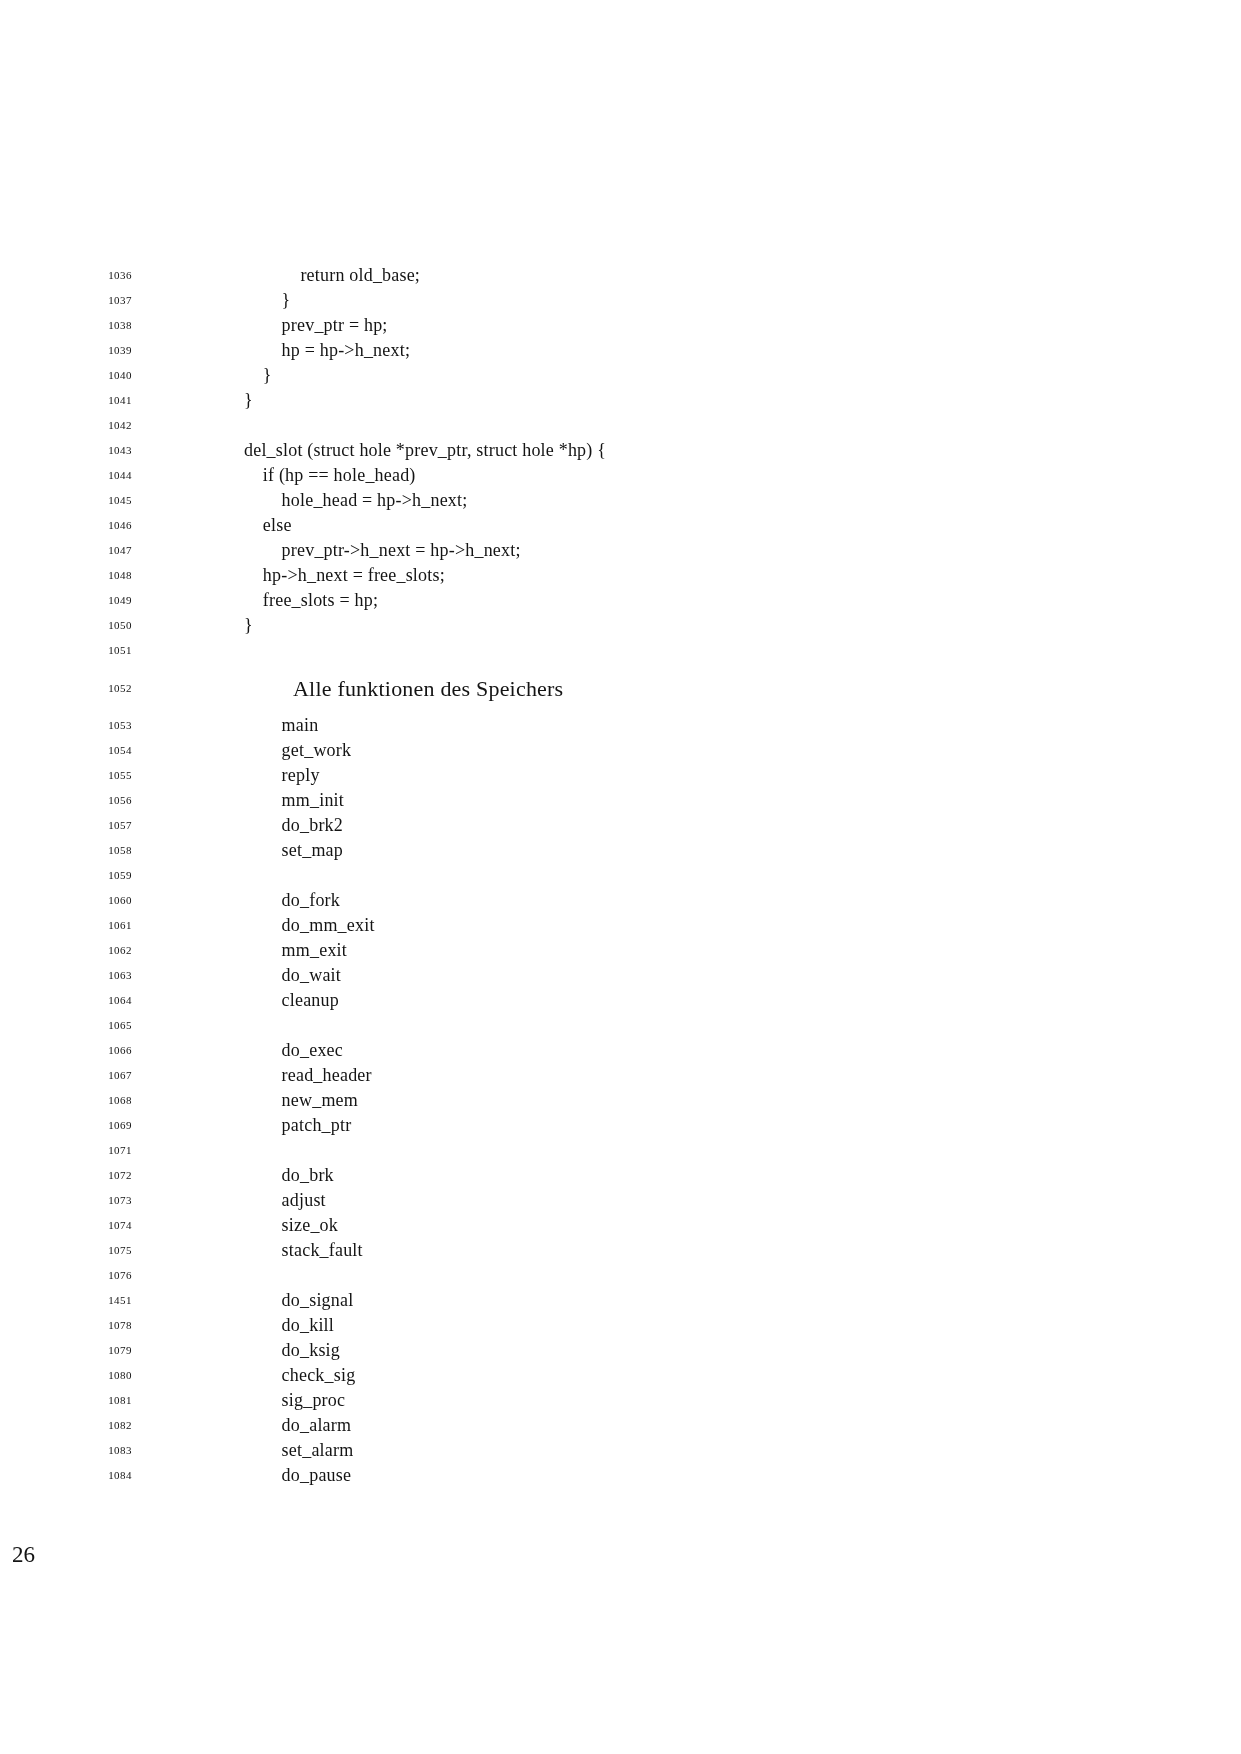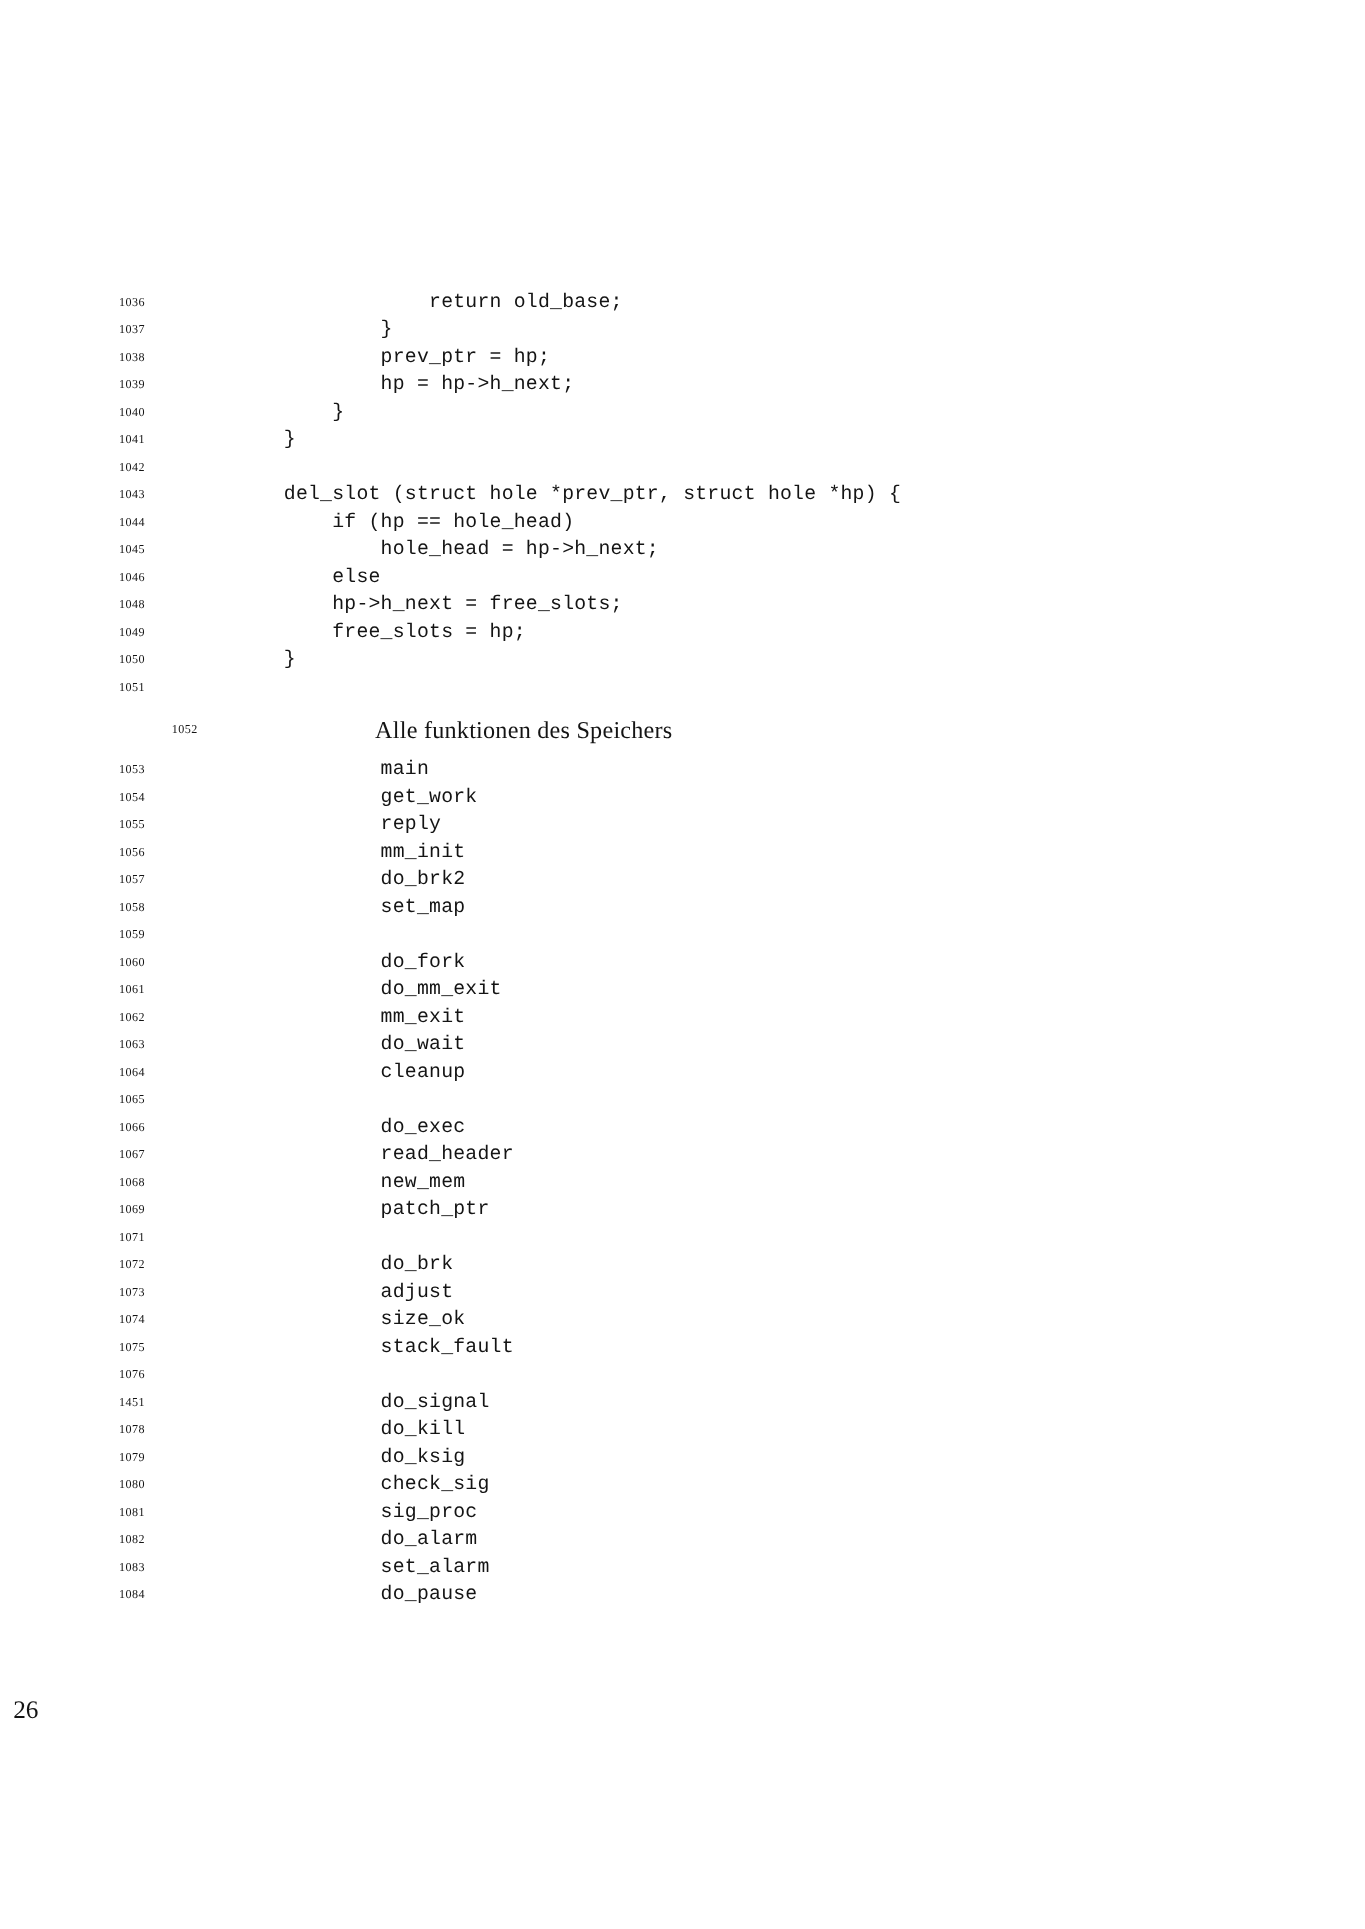--- a/index.html
+++ b/index.html
@@ -32,32 +32,31 @@
     width: 240px;
     text-align: center;
     font-family: "Liberation Serif", "DejaVu Serif", serif;
     font-size: 11px;
     line-height: 25px;
     letter-spacing: 0.4px;
     color: #141414;
     flex: 0 0 240px;
   }
   .ltext {
-    margin-left: 18px;
-    font-family: Liberation Mono, monospace;
+    margin-left: 4px;
+    font-family: Liberation Serif, serif;
     font-size: 18px;
     line-height: 25px;
     letter-spacing: 0.2px;
     white-space: pre;
     color: #141414;
   }
   .line--heading {
     margin-top: 13px;
     margin-bottom: 12px;
-    padding-left: 48px;
   }
   .line--heading .ltext {
     font-family: "Liberation Serif", "DejaVu Serif", serif;
     font-size: 22px;
     letter-spacing: 0.2px;
     margin-left: 53px;
     text-align: center;
   }
   .pageno {
     position: absolute;
@@ -116,20 +115,24 @@
       </div>
       <div class="line line--code">
         <span class="lnum">1045</span>
         <span class="ltext">        hole_head = hp-&gt;h_next;</span>
       </div>
       <div class="line line--code">
         <span class="lnum">1046</span>
         <span class="ltext">    else</span>
       </div>
       <div class="line line--code">
+        <span class="lnum">1047</span>
+        <span class="ltext">        prev_ptr-&gt;h_next = hp-&gt;h_next;</span>
+      </div>
+      <div class="line line--code">
         <span class="lnum">1048</span>
         <span class="ltext">    hp-&gt;h_next = free_slots;</span>
       </div>
       <div class="line line--code">
         <span class="lnum">1049</span>
         <span class="ltext">    free_slots = hp;</span>
       </div>
       <div class="line line--code">
         <span class="lnum">1050</span>
         <span class="ltext">}</span>

